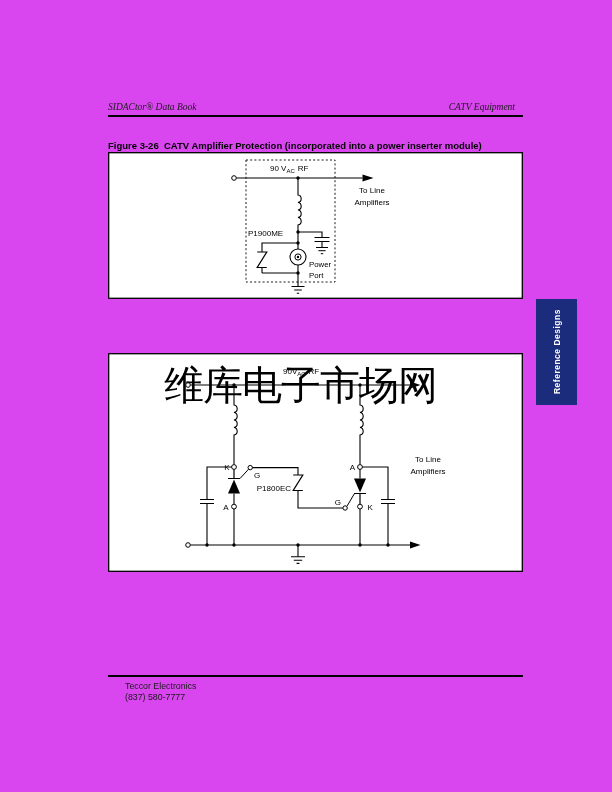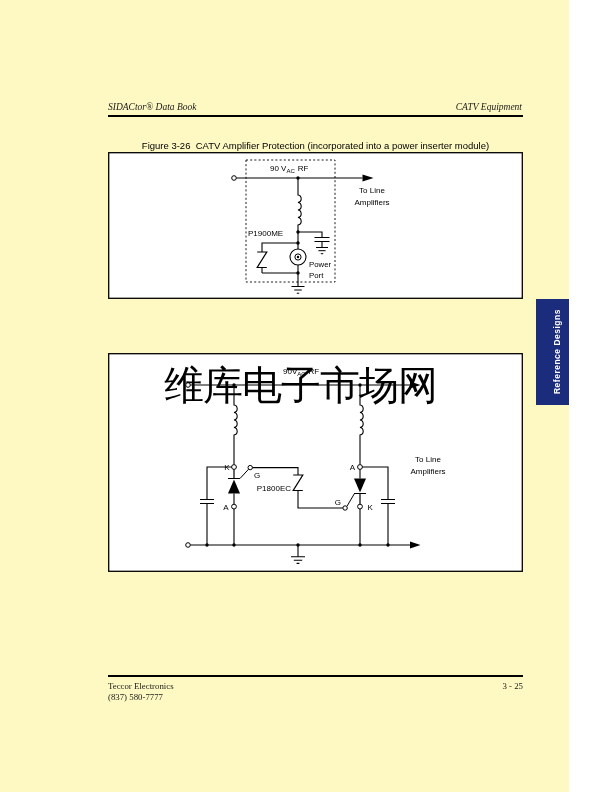--- a/index.html
+++ b/index.html
@@ -1,36 +1,36 @@
 <!DOCTYPE html>
 <html><head>
 <meta charset="utf-8">
 <style>
   html,body{margin:0;padding:0;background:#ffffff;}
-  .page{position:relative;width:569px;height:792px;background:#fef9c3;overflow:hidden;
+  .page{position:relative;width:612px;height:792px;background:#d946ef;overflow:hidden;
         font-family:"Liberation Sans",sans-serif;color:#000;}
   .abs{position:absolute;}
   .hdr-text{font-family:"Liberation Serif",serif;font-style:italic;font-size:9.5px;color:#1a1a1a;}
   .rule{background:#000;}
-  .fig-title{left:108px;width:415px;text-align:center;font-weight:normal;font-size:9.5px;
+  .fig-title{left:108px;width:415px;text-align:left;font-weight:bold;font-size:9.5px;
              white-space:pre;color:#000;}
   .frame-svg{display:block;}
-  .ftr-text{font-family:Liberation Serif, serif;font-size:8.8px;color:#1a1a1a;line-height:11px;}
+  .ftr-text{font-family:Liberation Sans, sans-serif;font-size:8.8px;color:#1a1a1a;line-height:11px;margin-left:17px;}
   .side-tab{display:flex;align-items:center;justify-content:center;}
   .side-tab span{writing-mode:vertical-rl;transform:rotate(180deg);color:#fff;font-weight:bold;
                  font-size:8.5px;letter-spacing:0.5px;white-space:nowrap;}
   svg text{font-family:"Liberation Sans",sans-serif;fill:#000;}
 </style>
 </head>
 <body>
 
 <div class="page">
 
   <div class="abs hdr-text" style="left:108px;top:102px;">SIDACtor® Data Book</div>
-  <div class="abs hdr-text" style="left:107px;top:102px;width:415px;text-align:right;">CATV Equipment</div>
+  <div class="abs hdr-text" style="left:100px;top:102px;width:415px;text-align:right;">CATV Equipment</div>
   <div class="abs rule" style="left:108px;top:115px;width:415px;height:1.6px;"></div>
 
   <div class="abs fig-title" style="top:140px;">Figure 3-26  CATV Amplifier Protection (incorporated into a power inserter module)</div>
 
   <div class="abs" style="left:108px;top:152px;">
     <svg class="frame-svg" width="415" height="147" viewBox="0 0 415 147">
       <rect x="0.7" y="0.7" width="413.6" height="145.6" fill="#fff" stroke="#000" stroke-width="1.3"></rect>
 
       <rect x="138" y="8" width="89" height="122" fill="none" stroke="#000" stroke-width="0.9" stroke-dasharray="2 2.2"></rect>
 
@@ -161,15 +161,14 @@
       <path d="M190 192 V203.8" stroke="#000" stroke-width="1.1" fill="none"></path>
       <g stroke="#000" stroke-width="1.1" fill="none">
         <path d="M183 203.8 H197 M185.8 207.2 H194.2 M188.6 210.4 H191.4"></path>
       </g>
     </svg>
   </div>
 
   <div class="abs rule" style="left:108px;top:675px;width:415px;height:1.5px;"></div>
   <div class="abs ftr-text" style="left:108px;top:681px;">Teccor Electronics</div>
   <div class="abs ftr-text" style="left:108px;top:692px;">(837) 580-7777</div>
-  <div class="abs ftr-text" style="left:108px;top:681px;width:415px;text-align:right;">3 - 25</div>
 
 </div>
 
 </body></html>

